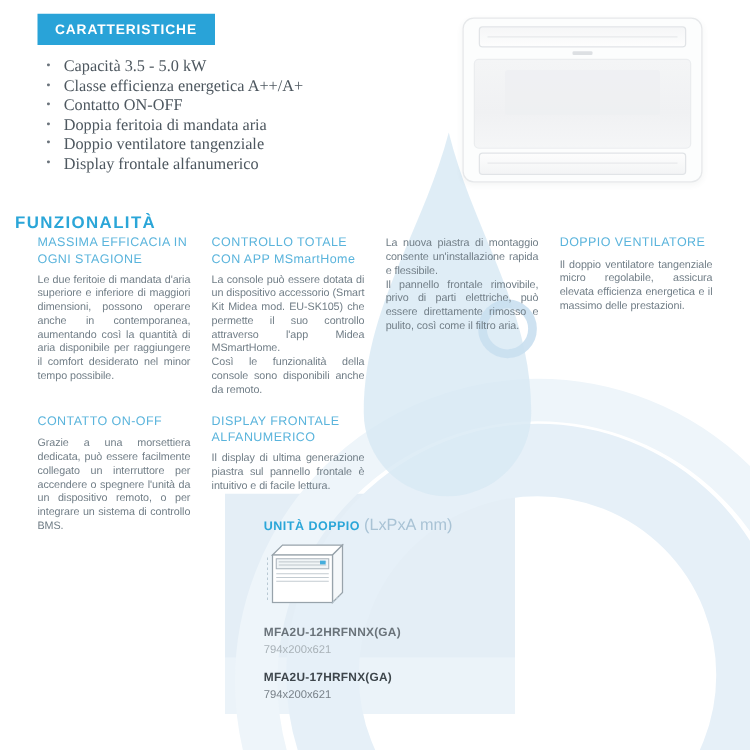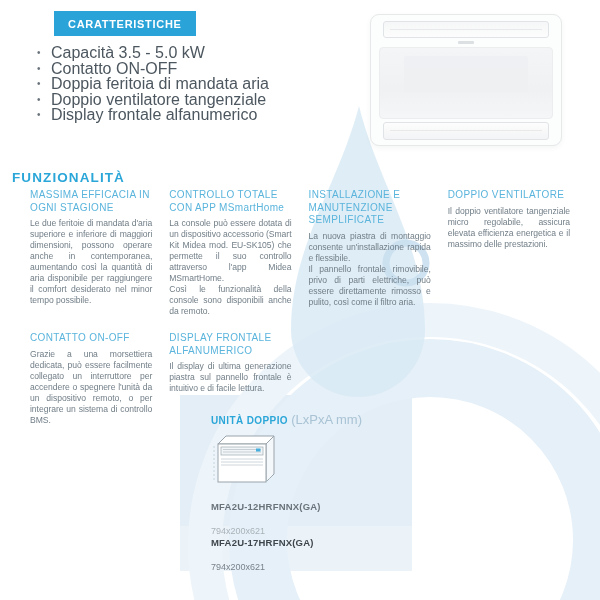--- a/index.html
+++ b/index.html
@@ -9,28 +9,28 @@
     -webkit-font-smoothing:antialiased;
   }
   .layer{position:absolute;inset:0;}
   #bg-layer{z-index:0;}
   #wm-layer{z-index:1;pointer-events:none;}
   #content-layer{z-index:2;}
 
   
   .badge{
     position:absolute;left:30px;top:11px;background:#29a3d8;color:#fff;
-    font-size:11px;font-weight:bold;letter-spacing:.7px;padding:7px 14px 6px 14px;margin-left:24px;
+    font-size:11px;font-weight:bold;letter-spacing:.7px;padding:7px 14px 6px 14px;
   }
 
   
   .features{position:absolute;left:37px;top:47px;width:300px;}
   .feature{
-    position:relative;padding-left:14px;font-size:16px;line-height:11px;
-    color:#4d575f;margin-bottom:4.6px;
+    position:relative;padding-left:14px;font-size:13px;line-height:11px;
+    color:#4d575f;margin-bottom:4.6px;font-family:Liberation Serif, serif;
   }
   .feature::before{
     content:"•";position:absolute;left:0;top:0;color:#6b747c;font-size:10px;
   }
 
   
   .product{position:absolute;left:370px;top:14px;width:192px;height:132px;}
   .p-outer{position:absolute;inset:0;background:#fcfdfd;border:1px solid #e6e8ea;
     border-radius:9px;box-shadow:0 2px 5px rgba(70,80,90,.06);}
   .p-topvent{position:absolute;top:7px;left:13px;right:13px;height:15px;
@@ -71,21 +71,21 @@
   .iu-title{position:absolute;left:211px;top:412px;font-size:10px;font-weight:bold;
     color:#2ba6d8;letter-spacing:.4px;}
   .iu-title .dims-label{font-weight:normal;font-size:13px;color:#a9c3d5;letter-spacing:0;}
   .iu-sketch{position:absolute;left:212px;top:434px;}
   .iu-model{position:absolute;left:211px;}
   .iu-m1{top:501px;}
   .iu-m2{top:537px;}
   .iu-name{font-size:9.5px;font-weight:bold;letter-spacing:.2px;text-align:center;}
   .iu-m1 .iu-name{color:#6a737a;}
   .iu-m2 .iu-name{color:#3e464c;}
-  .iu-dims{font-size:9px;margin-top:14px;}
+  .iu-dims{font-size:9px;margin-top:2px;}
   .iu-m1 .iu-dims{color:#a9b2b8;}
   .iu-m2 .iu-dims{color:#79828a;}
 </style>
 </head>
 <body>
 
 <div class="layer" id="bg-layer">
   <div class="panel-bg"></div>
   <div class="panel-strip"></div>
 </div>
@@ -96,20 +96,21 @@
   <path d="M359 106 C 338 186 291 246 291 330 A 67 67 0 1 0 425 330 C 425 246 379 186 359 106 Z" fill="#d8e9f4" opacity="0.82"></path>
   <circle cx="406" cy="263" r="20" fill="none" stroke="#c9dfef" stroke-width="7" opacity="0.9"></circle>
 </svg>
 
 <div class="layer" id="content-layer">
 
   <div class="badge">CARATTERISTICHE</div>
 
   <div class="features">
     <div class="feature">Capacità 3.5 - 5.0 kW</div>
+    <div class="feature">Classe efficienza energetica A++/A+</div>
     <div class="feature">Contatto ON-OFF</div>
     <div class="feature">Doppia feritoia di mandata aria</div>
     <div class="feature">Doppio ventilatore tangenziale</div>
     <div class="feature">Display frontale alfanumerico</div>
   </div>
 
   <div class="product">
     <div class="p-outer"></div>
     <div class="p-topvent">
         <div class="vent-line"></div>
@@ -129,21 +130,20 @@
     <div>
       <div class="sec-h">MASSIMA EFFICACIA IN OGNI STAGIONE</div>
       <div class="sec-b">Le due feritoie di mandata d'aria superiore e inferiore di maggiori dimensioni, possono operare anche in contemporanea, aumentando così la quantità di aria disponibile per raggiungere il comfort desiderato nel minor tempo possibile.</div>
     </div>
     <div>
       <div class="sec-h">CONTROLLO TOTALE CON APP MSmartHome</div>
       <div class="sec-b">La console può essere dotata di un dispositivo accessorio (Smart Kit Midea mod. EU-SK105) che permette il suo controllo attraverso l'app Midea MSmartHome.
 Così le funzionalità della console sono disponibili anche da remoto.</div>
     </div>
     <div>
-      <div class="sec-h">INSTALLAZIONE E MANUTENZIONE SEMPLIFICATE</div>
       <div class="sec-b">La nuova piastra di montaggio consente un'installazione rapida e flessibile.
 Il pannello frontale rimovibile, privo di parti elettriche, può essere direttamente rimosso e pulito, così come il filtro aria.</div>
     </div>
     <div>
       <div class="sec-h">DOPPIO VENTILATORE</div>
       <div class="sec-b">Il doppio ventilatore tangenziale micro regolabile, assicura elevata efficienza energetica e il massimo delle prestazioni.</div>
     </div>
     <div>
       <div class="sec-h">CONTATTO ON-OFF</div>
       <div class="sec-b">Grazie a una morsettiera dedicata, può essere facilmente collegato un interruttore per accendere o spegnere l'unità da un dispositivo remoto, o per integrare un sistema di controllo BMS.</div>

